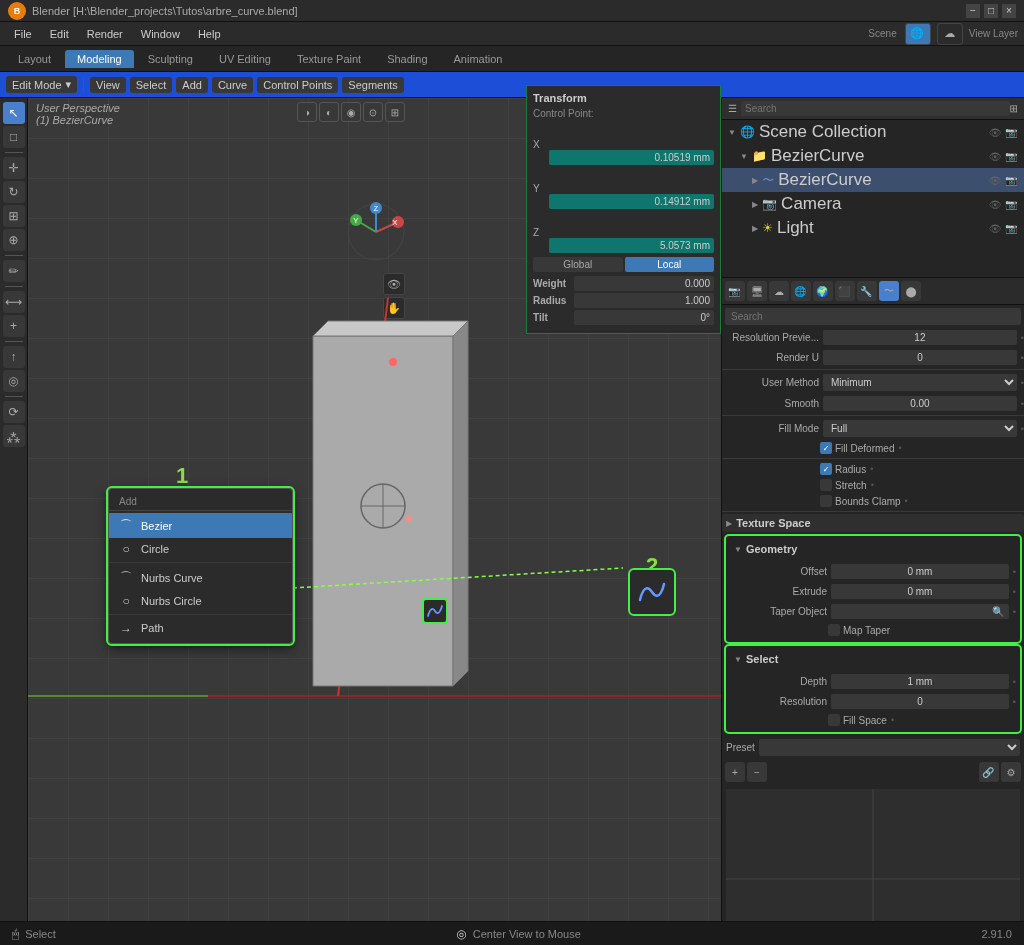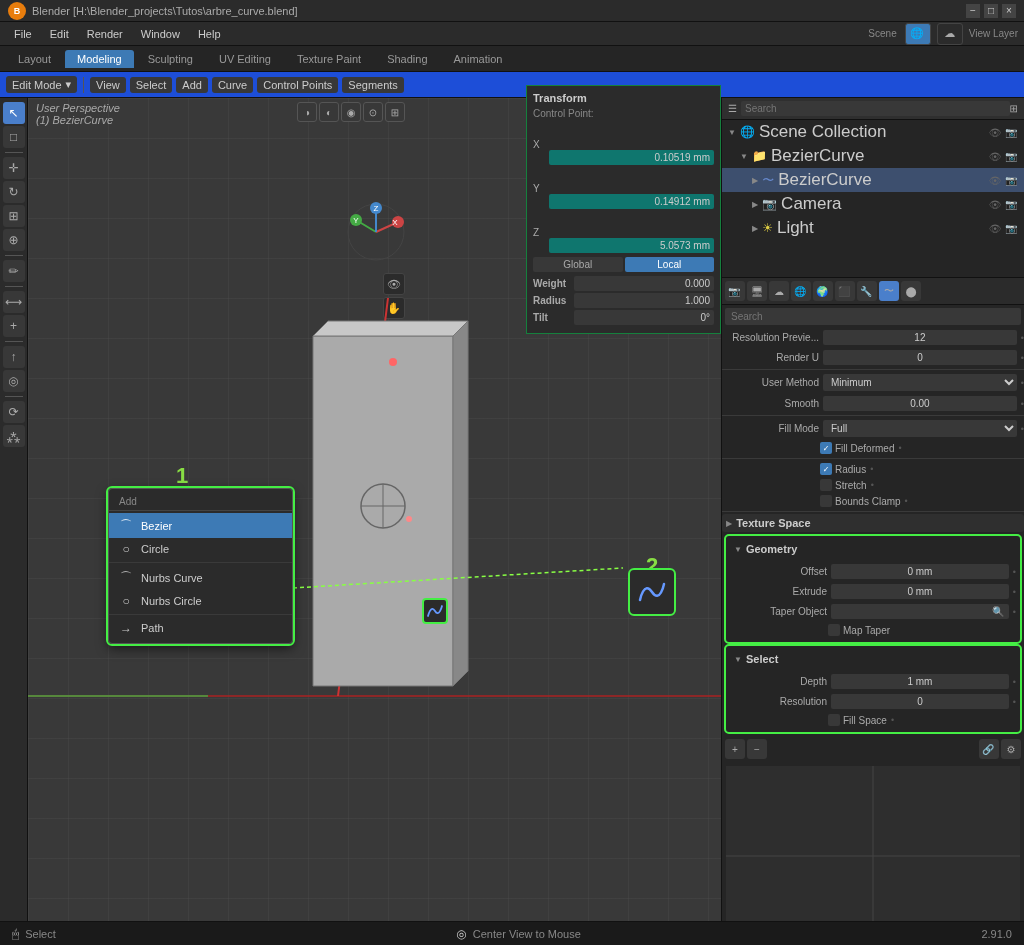--- a/index.html
+++ b/index.html
@@ -901,20 +901,26 @@
 
         <div class="checkbox-row" style="margin-left:94px;">
           <div class="cb-item">
             <div class="cb-box unchecked"></div>
             <span>Fill Space</span>
           </div>
           <span class="prop-pin">•</span>
         </div>
       </div>
 
+      <div class="preset-row">
+        <span class="preset-label">Preset</span>
+        <select class="preset-dropdown">
+          <option></option>
+        </select>
+      </div>
 
       <div style="display:flex;gap:2px;padding:3px;">
         <div class="rp-icon-btn">+</div>
         <div class="rp-icon-btn">−</div>
         <div style="flex:1;"></div>
         <div class="rp-icon-btn">🔗</div>
         <div class="rp-icon-btn">⚙</div>
       </div>
 
       <div style="height:180px;background:#333;margin:4px;border-radius:3px;">

